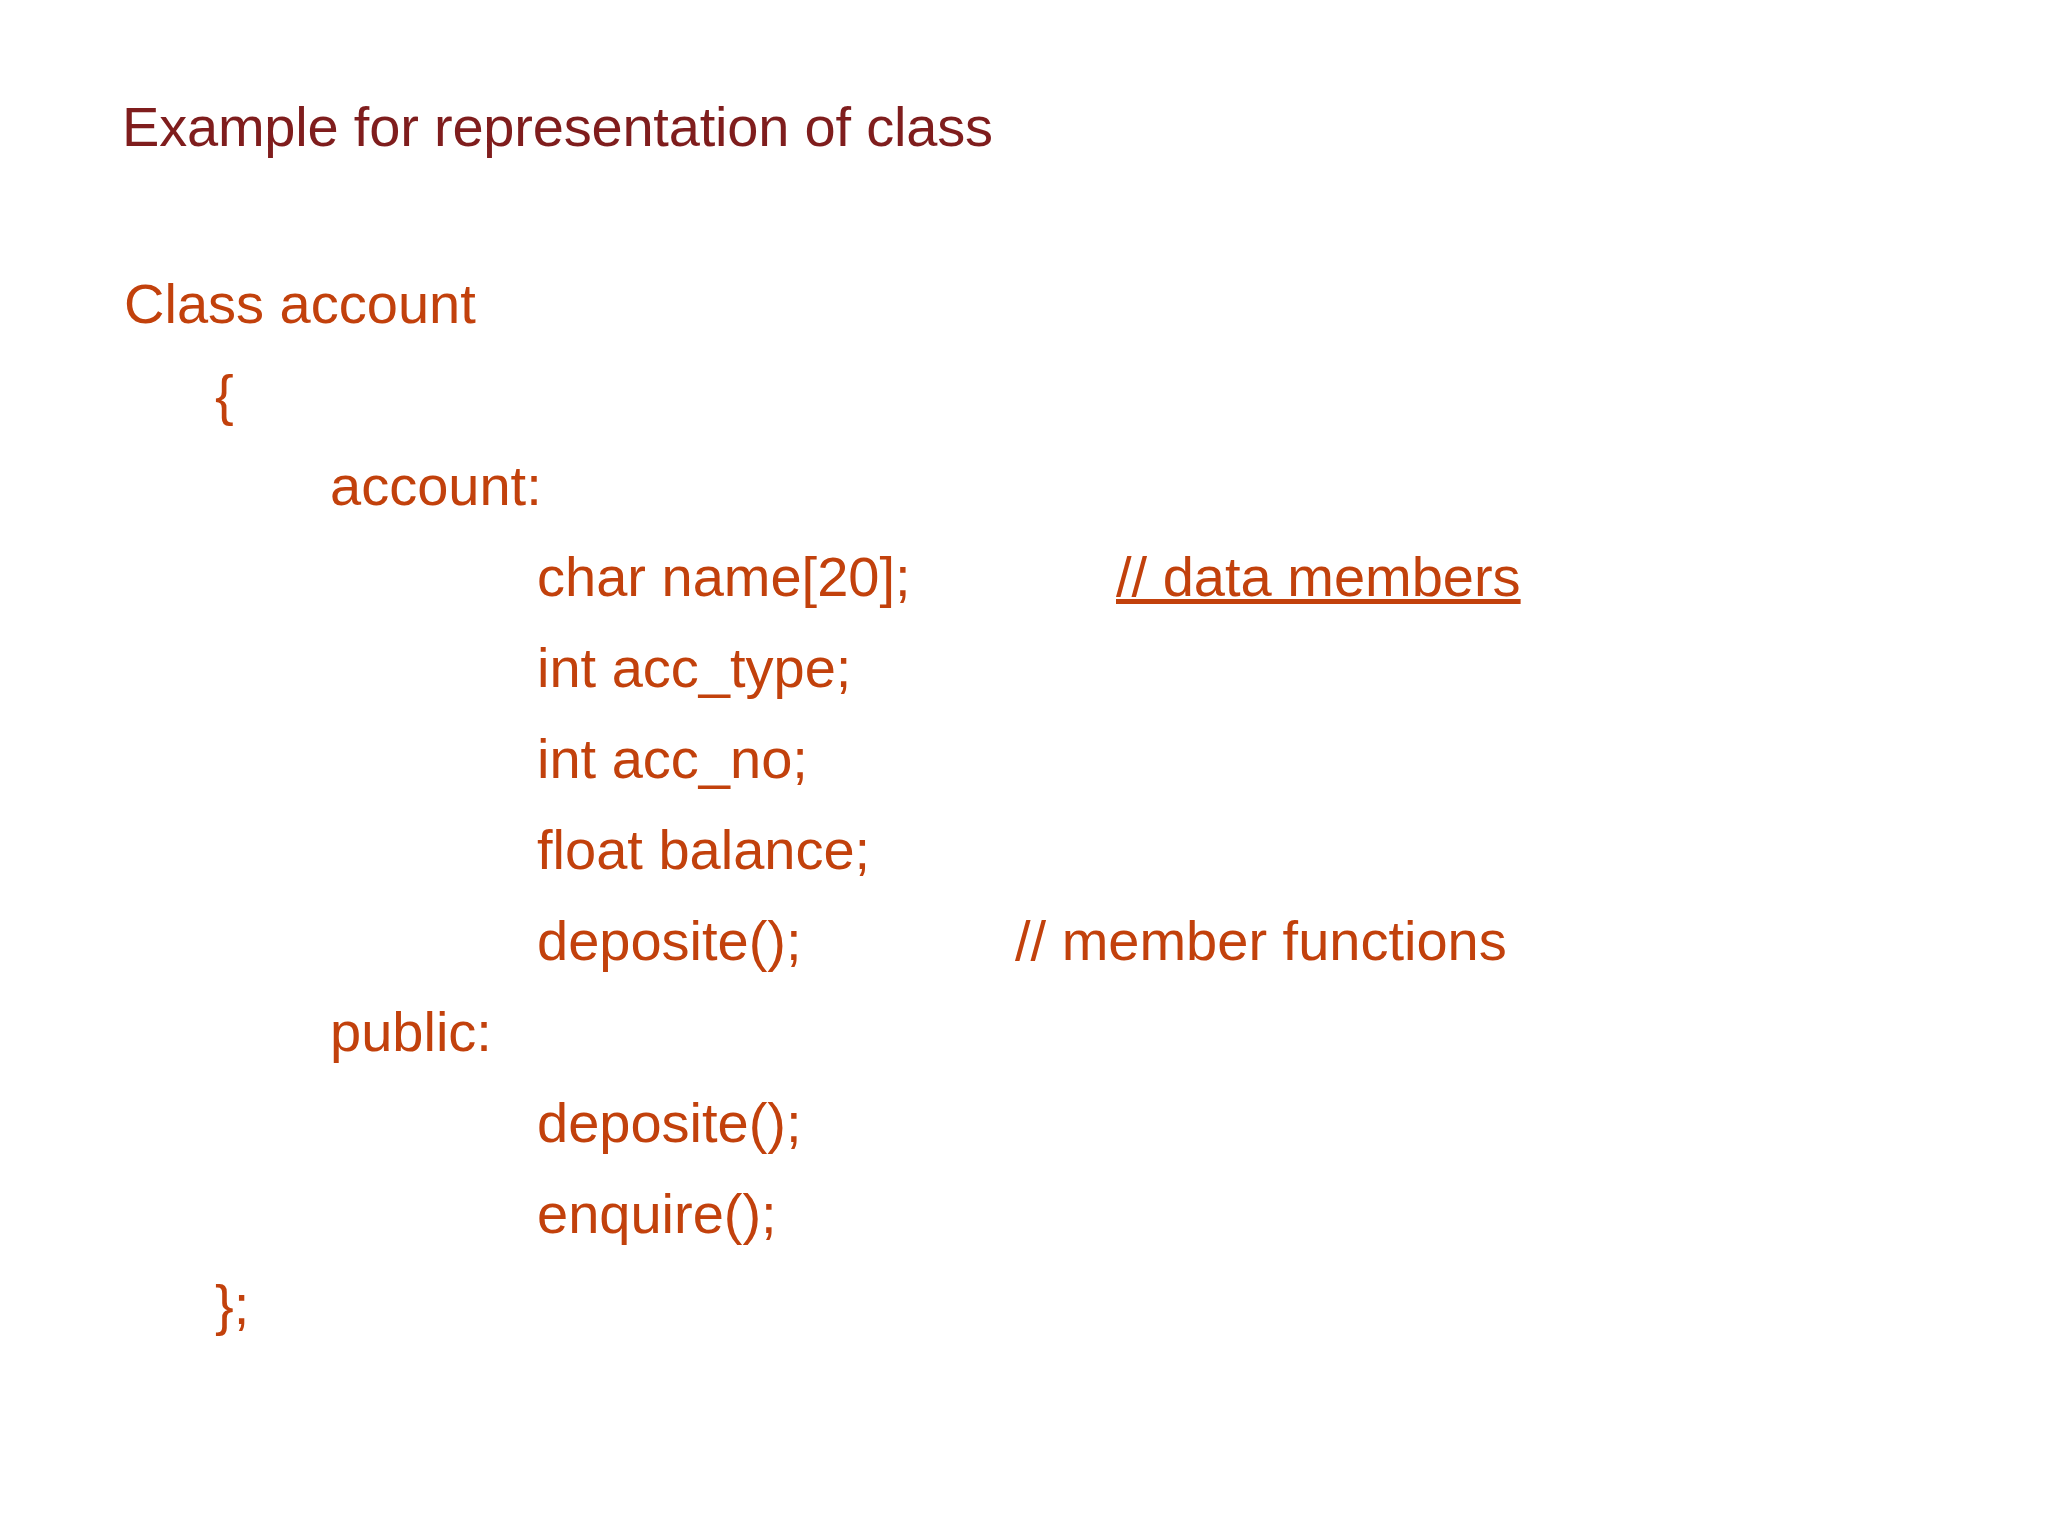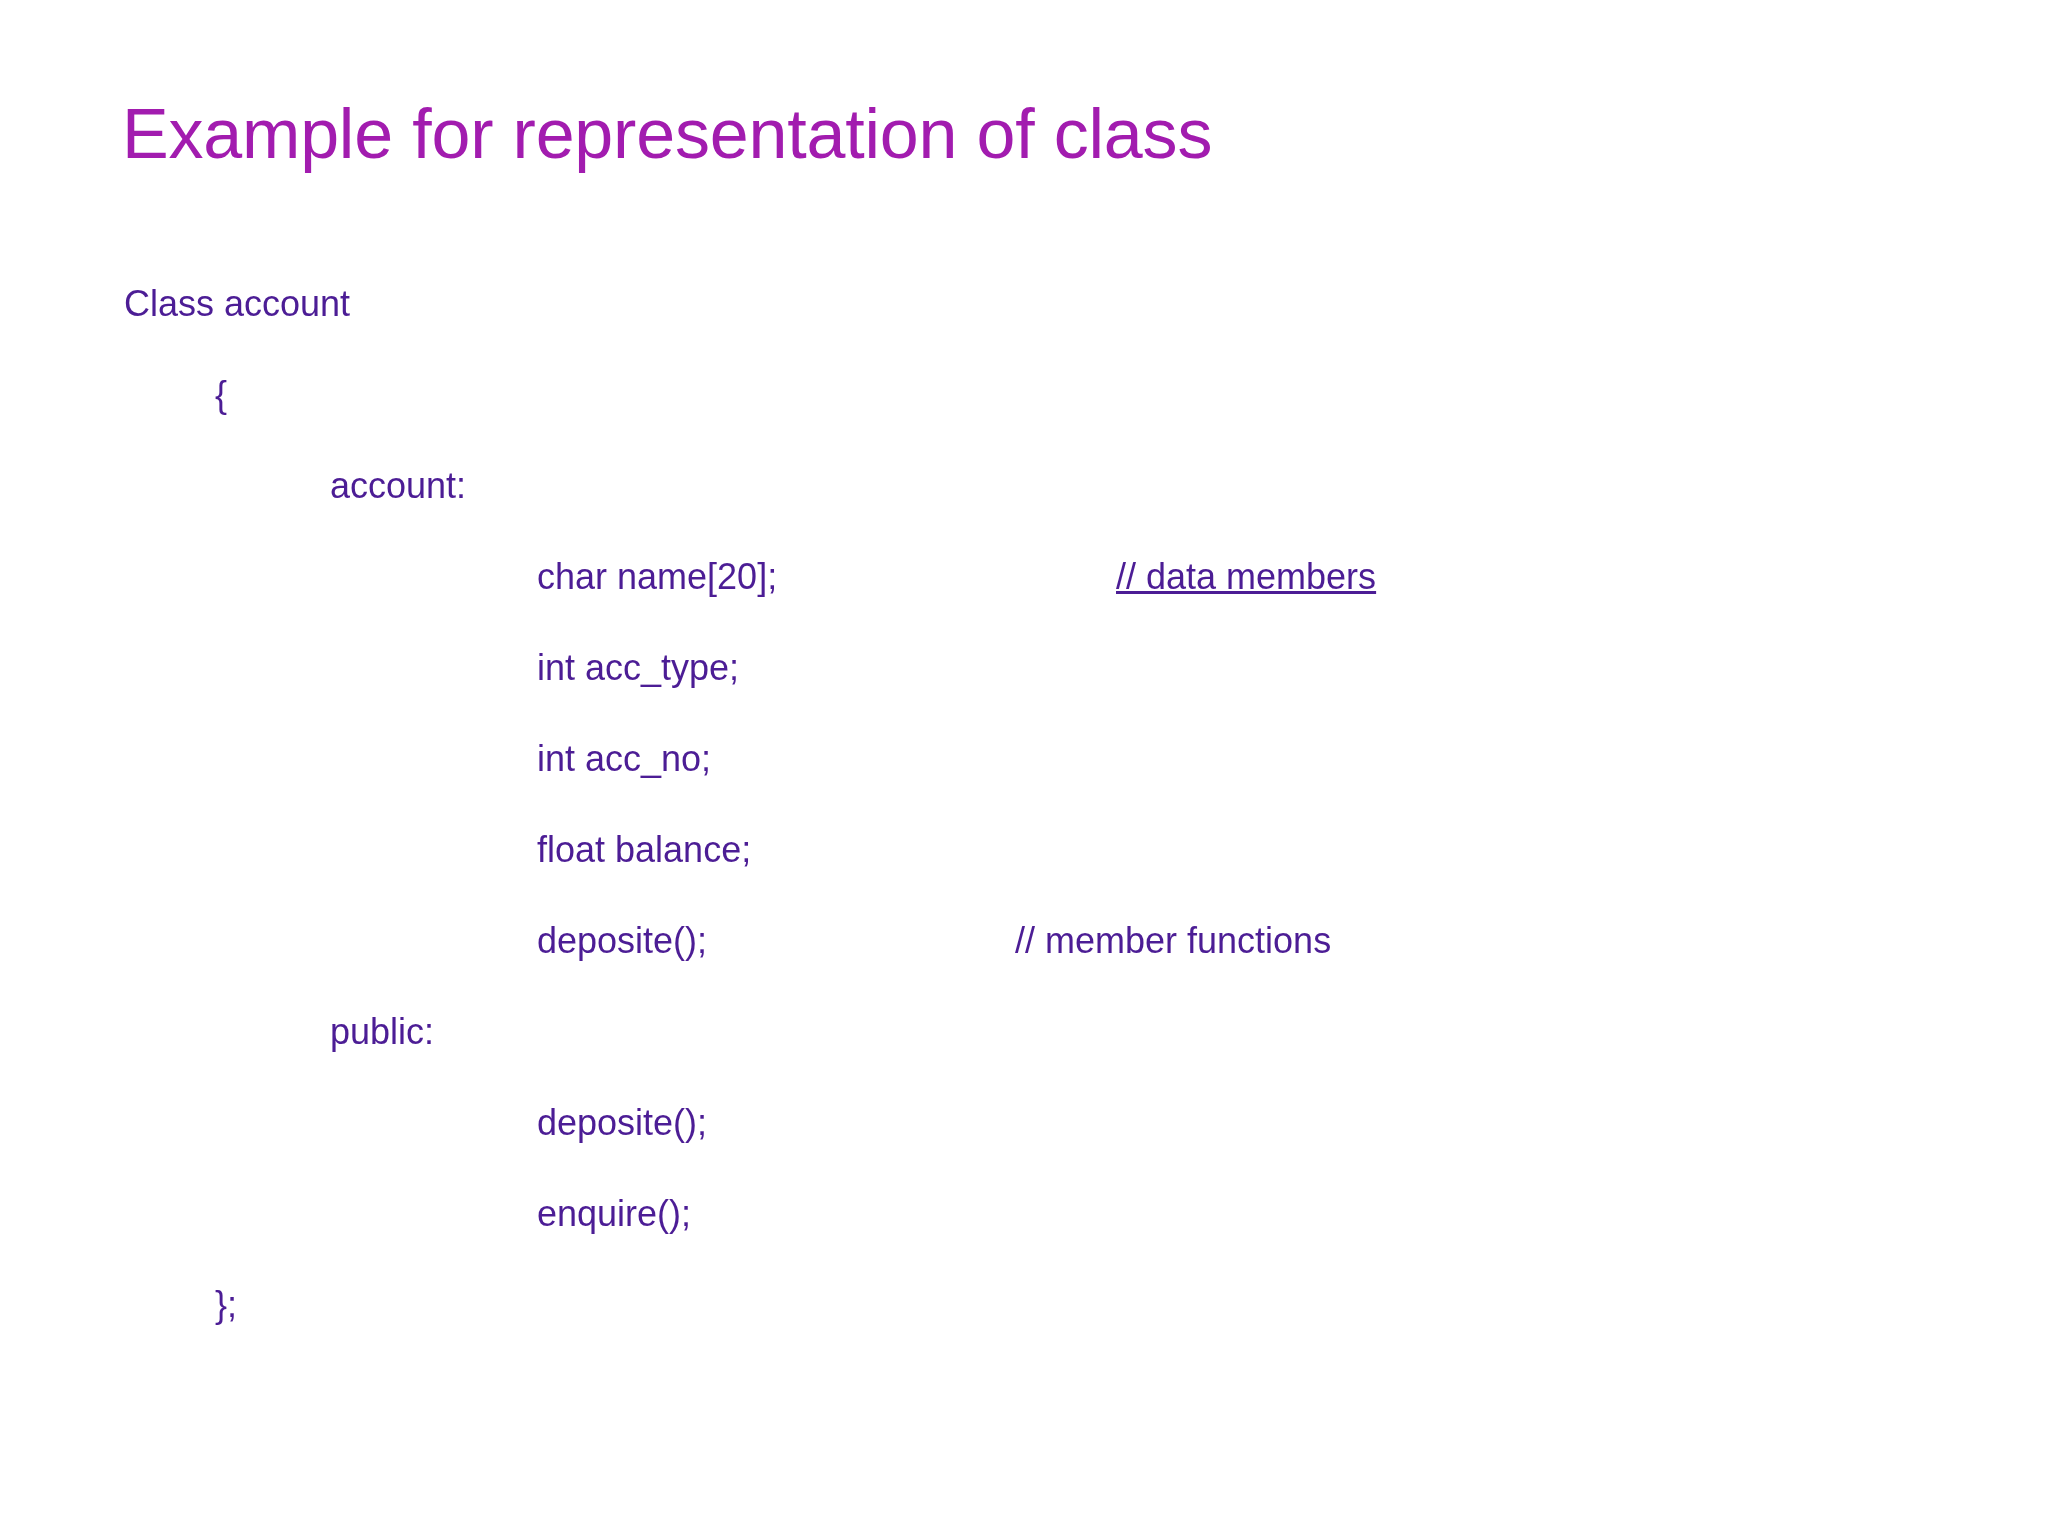--- a/index.html
+++ b/index.html
@@ -20,42 +20,42 @@
     width: 2048px;
     height: 1536px;
     background: #ffffff;
     box-sizing: border-box;
   }
 
   .slide-title {
     position: absolute;
     left: 122px;
     top: 98px;
-    font-size: 70px;
+    font-size: 56px;
     line-height: 1.05;
     font-weight: 400;
     letter-spacing: -0.2px;
-    color: #a21caf;
+    color: #7f1d1d;
     white-space: nowrap;
   }
 
   .code-block {
     position: absolute;
     left: 0;
     top: 258px;
     width: 2048px;
   }
 
   .code-line {
     position: relative;
     height: 91px;
-    font-size: 36px;
+    font-size: 56px;
     line-height: 91px;
     font-weight: 400;
-    color: #4c1d95;
+    color: #c2410c;
     white-space: pre;
   }
 
   .code-text {
     position: absolute;
     top: 0;
     white-space: pre;
   }
 
   

